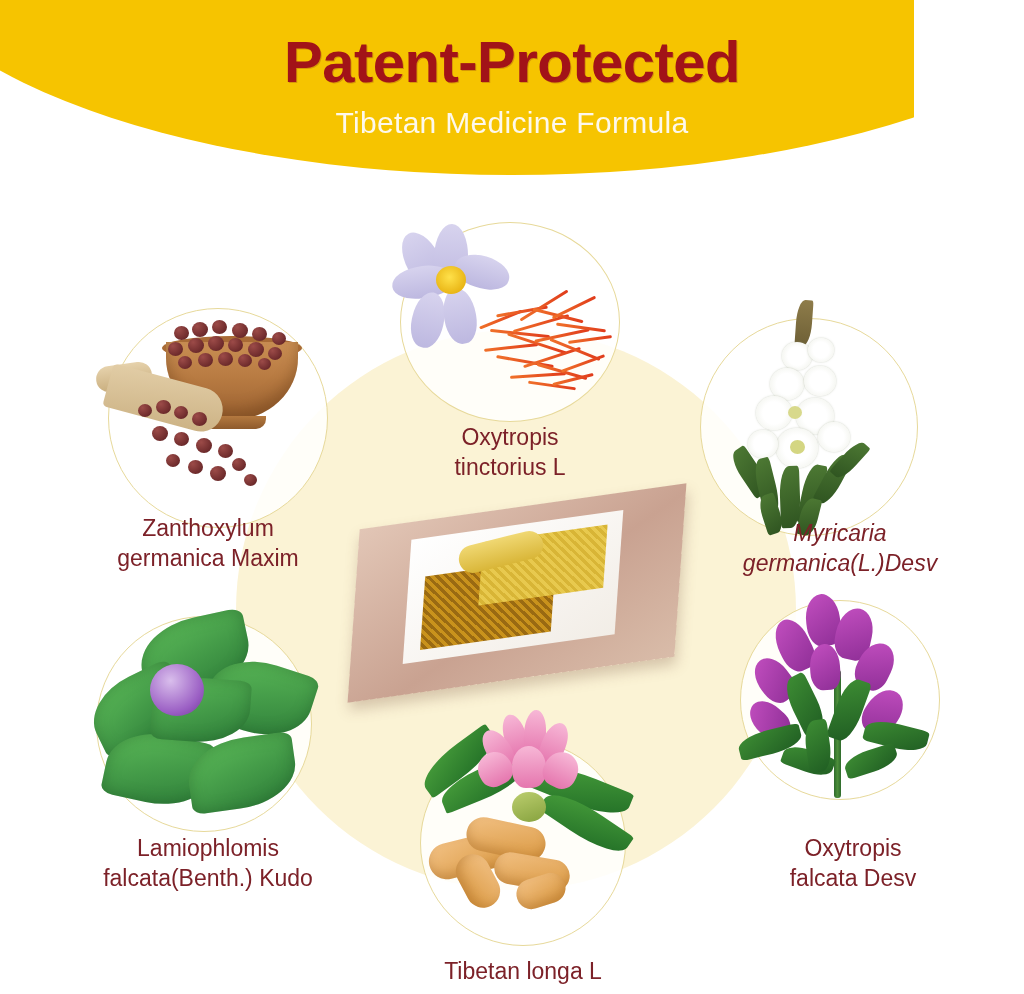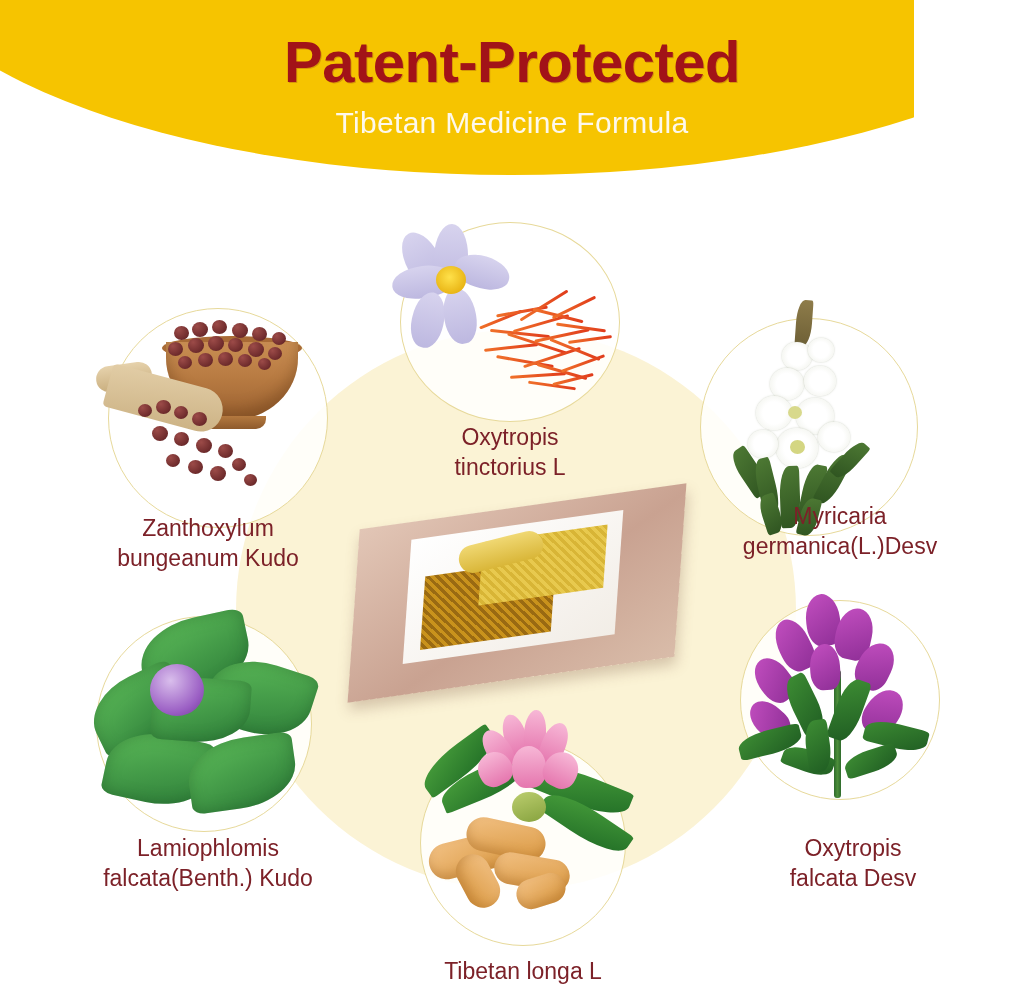--- a/index.html
+++ b/index.html
@@ -223,21 +223,21 @@
     <div class="pepper" style="left:88px;  top:130px; width:16px; height:15px;"></div>
     <div class="pepper" style="left:110px; top:136px; width:15px; height:14px;"></div>
     <div class="pepper" style="left:58px;  top:146px; width:14px; height:13px;"></div>
     <div class="pepper" style="left:80px;  top:152px; width:15px; height:14px;"></div>
     <div class="pepper" style="left:102px; top:158px; width:16px; height:15px;"></div>
     <div class="pepper" style="left:124px; top:150px; width:14px; height:13px;"></div>
     <div class="pepper" style="left:136px; top:166px; width:13px; height:12px;"></div>
   </div>
 </div>
 <div class="caption" style="left:58px; top:513px; width:300px;">Zanthoxylum
-bungeanum Kudo</div>
+germanica Maxim</div>
 
 <div class="satellite" style="left:400px; top:222px; width:220px; height:200px;">
   <div class="sat-ring"></div>
   <div class="sat-art">
     <div class="petal" style="left:6px;  top:8px;  width:34px; height:62px; transform:rotate(-28deg);"></div>
     <div class="petal" style="left:34px; top:2px;  width:34px; height:66px; transform:rotate(2deg);"></div>
     <div class="petal" style="left:-8px; top:44px; width:62px; height:32px; transform:rotate(-8deg);"></div>
     <div class="petal" style="left:54px; top:34px; width:56px; height:32px; transform:rotate(16deg);"></div>
     <div class="petal" style="left:12px; top:70px; width:32px; height:56px; transform:rotate(12deg);"></div>
     <div class="petal" style="left:44px; top:66px; width:32px; height:56px; transform:rotate(-10deg);"></div>
@@ -285,21 +285,21 @@
     <div class="spike-leaf" style="left:40px;  top:128px; width:20px; height:52px; transform:rotate(-34deg);"></div>
     <div class="spike-leaf" style="left:58px;  top:140px; width:18px; height:58px; transform:rotate(-14deg);"></div>
     <div class="spike-leaf" style="left:80px;  top:148px; width:20px; height:62px; transform:rotate(-2deg);"></div>
     <div class="spike-leaf" style="left:102px; top:146px; width:20px; height:60px; transform:rotate(12deg);"></div>
     <div class="spike-leaf" style="left:124px; top:134px; width:18px; height:54px; transform:rotate(28deg);"></div>
     <div class="spike-leaf" style="left:142px; top:120px; width:16px; height:44px; transform:rotate(42deg);"></div>
     <div class="spike-leaf" style="left:62px;  top:176px; width:18px; height:40px; transform:rotate(-18deg);"></div>
     <div class="spike-leaf" style="left:100px; top:180px; width:18px; height:38px; transform:rotate(14deg);"></div>
   </div>
 </div>
-<div class="caption" style="left:700px; top:501px; width:280px;">Myricaria
+<div class="caption" style="left:700px; top:518px; width:280px;font-style:italic;">Myricaria
 germanica(L.)Desv</div>
 
 <div class="satellite" style="left:96px; top:616px; width:216px; height:216px;">
   <div class="sat-ring"></div>
   <div class="sat-art">
     <div class="bigleaf" style="left:44px;  top:2px;   width:110px; height:74px; transform:rotate(-12deg);"></div>
     <div class="bigleaf" style="left:112px; top:46px;  width:104px; height:72px; transform:rotate(18deg);"></div>
     <div class="bigleaf" style="left:-6px;  top:60px;  width:96px;  height:66px; transform:rotate(-26deg);"></div>
     <div class="bigleaf" style="left:10px;  top:118px; width:106px; height:70px; transform:rotate(12deg);"></div>
     <div class="bigleaf" style="left:92px;  top:122px; width:108px; height:70px; transform:rotate(-8deg);"></div>

